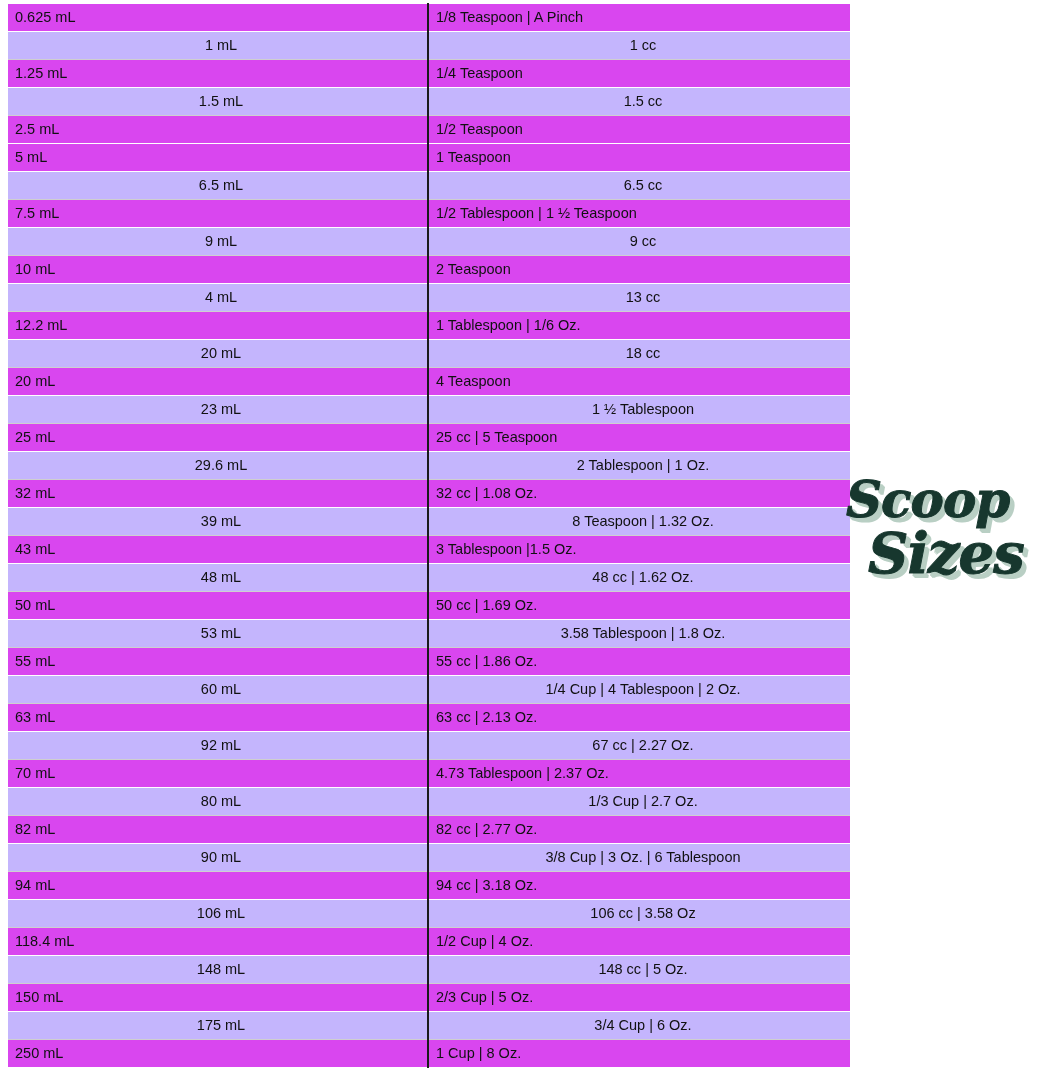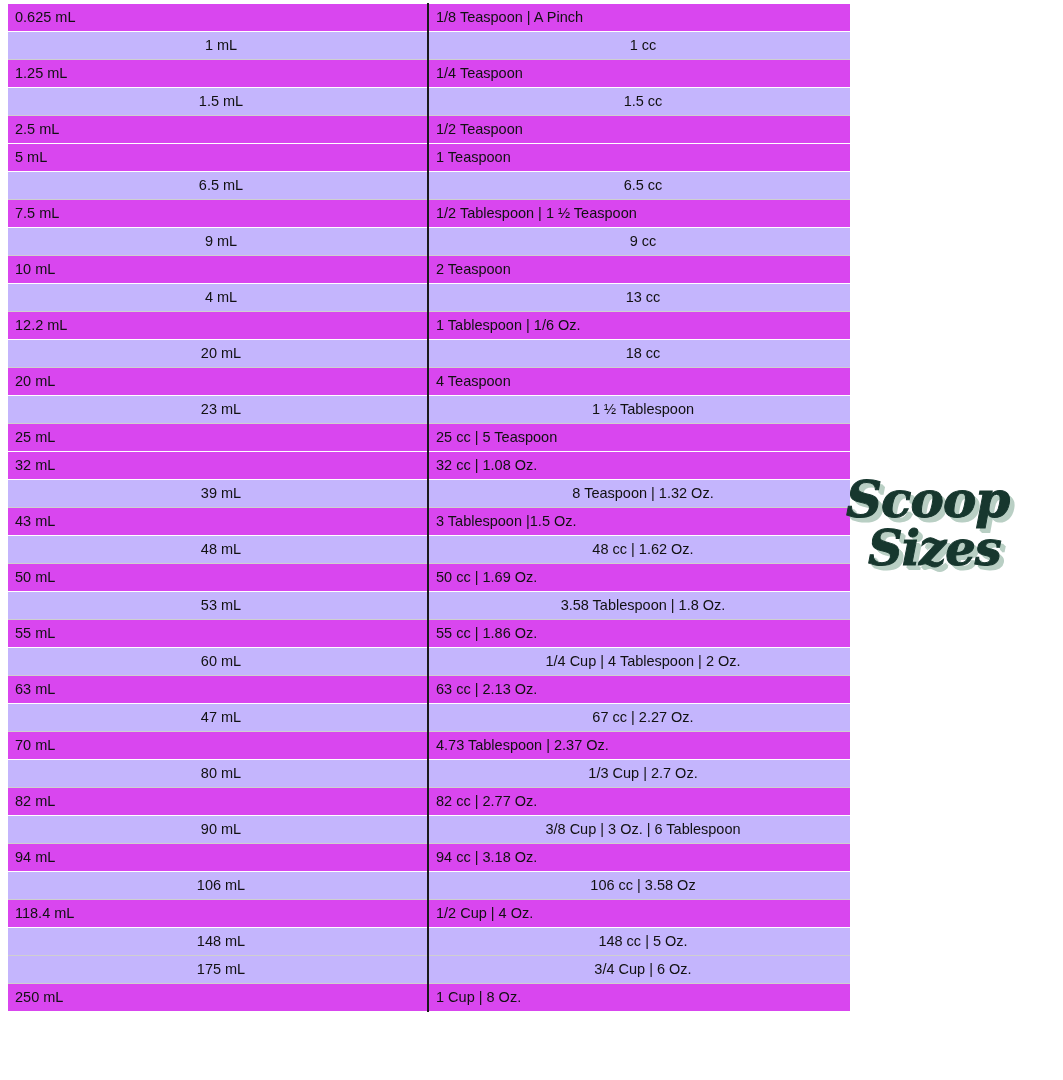--- a/index.html
+++ b/index.html
@@ -73,21 +73,21 @@
     white-space: nowrap;
   }
   .logo-line.l1 {
     left: 0px;
     top: 0px;
     font-size: 50px;
   }
   .logo-line.l2 {
     left: 22px;
     top: 50px;
-    font-size: 48px;
+    font-size: 56px;
   }
 </style>
 </head>
 <body>
 
 <div class="page">
 
   <div class="table-wrap">
     <table class="conv">
       <tbody>
@@ -148,20 +148,24 @@
             <td class="c1">4 Teaspoon</td>
           </tr>
           <tr class="plain">
             <td class="c0">23 mL</td>
             <td class="c1">1 ½ Tablespoon</td>
           </tr>
           <tr class="shade">
             <td class="c0">25 mL</td>
             <td class="c1">25 cc | 5 Teaspoon</td>
           </tr>
+          <tr class="plain">
+            <td class="c0">29.6 mL</td>
+            <td class="c1">2 Tablespoon | 1 Oz.</td>
+          </tr>
           <tr class="shade">
             <td class="c0">32 mL</td>
             <td class="c1">32 cc | 1.08 Oz.</td>
           </tr>
           <tr class="plain">
             <td class="c0">39 mL</td>
             <td class="c1">8 Teaspoon | 1.32 Oz.</td>
           </tr>
           <tr class="shade">
             <td class="c0">43 mL</td>
@@ -185,21 +189,21 @@
           </tr>
           <tr class="plain">
             <td class="c0">60 mL</td>
             <td class="c1">1/4 Cup | 4 Tablespoon | 2 Oz.</td>
           </tr>
           <tr class="shade">
             <td class="c0">63 mL</td>
             <td class="c1">63 cc | 2.13 Oz.</td>
           </tr>
           <tr class="plain">
-            <td class="c0">47 mL</td>
+            <td class="c0">92 mL</td>
             <td class="c1">67 cc | 2.27 Oz.</td>
           </tr>
           <tr class="shade">
             <td class="c0">70 mL</td>
             <td class="c1">4.73 Tablespoon | 2.37 Oz.</td>
           </tr>
           <tr class="plain">
             <td class="c0">80 mL</td>
             <td class="c1">1/3 Cup | 2.7 Oz.</td>
           </tr>
@@ -219,20 +223,24 @@
             <td class="c0">106 mL</td>
             <td class="c1">106 cc | 3.58 Oz</td>
           </tr>
           <tr class="shade">
             <td class="c0">118.4 mL</td>
             <td class="c1">1/2 Cup | 4 Oz.</td>
           </tr>
           <tr class="plain">
             <td class="c0">148 mL</td>
             <td class="c1">148 cc | 5 Oz.</td>
+          </tr>
+          <tr class="shade">
+            <td class="c0">150 mL</td>
+            <td class="c1">2/3 Cup | 5 Oz.</td>
           </tr>
           <tr class="plain">
             <td class="c0">175 mL</td>
             <td class="c1">3/4 Cup | 6 Oz.</td>
           </tr>
           <tr class="shade">
             <td class="c0">250 mL</td>
             <td class="c1">1 Cup | 8 Oz.</td>
           </tr>
         </tbody>

